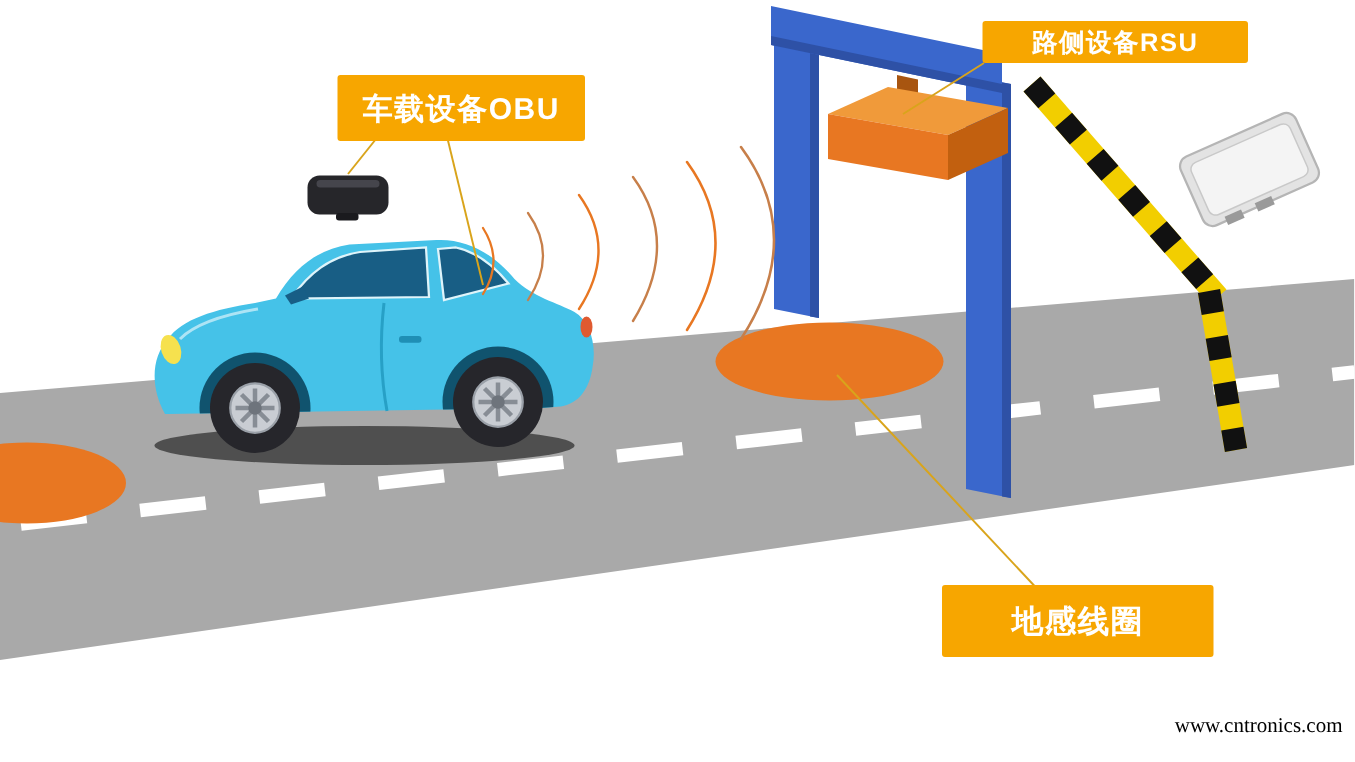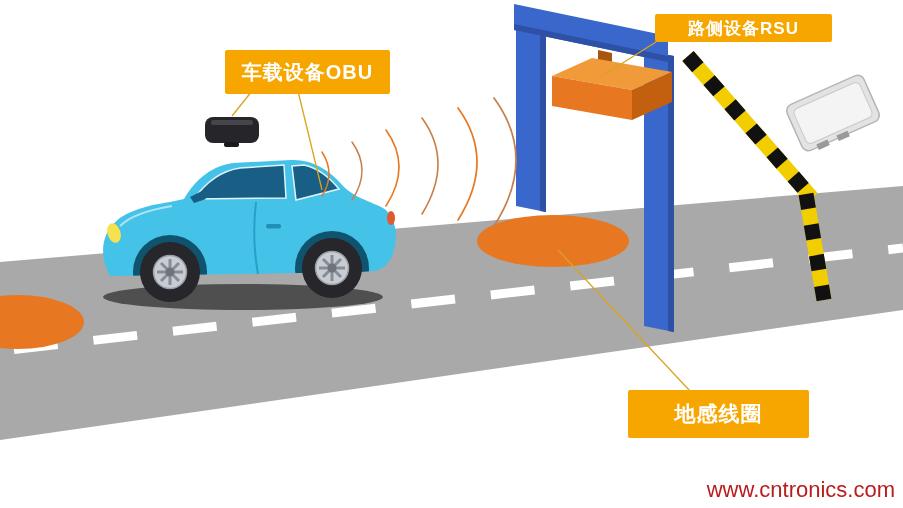--- a/index.html
+++ b/index.html
@@ -12,22 +12,22 @@
     position:absolute;background:#F7A600;color:#ffffff;
     font-weight:bold;display:flex;align-items:center;justify-content:center;
     letter-spacing:1px;border-radius:2px;
     font-family:"Liberation Sans",sans-serif;
   }
   #label-obu{left:225px;top:50px;width:165px;height:44px;font-size:20px;}
   #label-rsu{left:655px;top:14px;width:177px;height:28px;font-size:17px;}
   #label-coil{left:601px;top:390px;width:181px;height:48px;font-size:21px;margin-left:27px;}
   #watermark{
     position:absolute;left:700px;top:477px;width:195px;height:22px;
-    color:#b91c1c;font-size:22px;text-align:right;
-    font-family:Liberation Sans, sans-serif;
+    color:#000000;font-size:14px;text-align:right;
+    font-family:Liberation Serif, serif;
   }
 </style>
 </head>
 <body>
 
 <div id="stage">
 
   <svg id="scene" width="903" height="508" viewBox="0 0 903 508">
 
     <defs>

